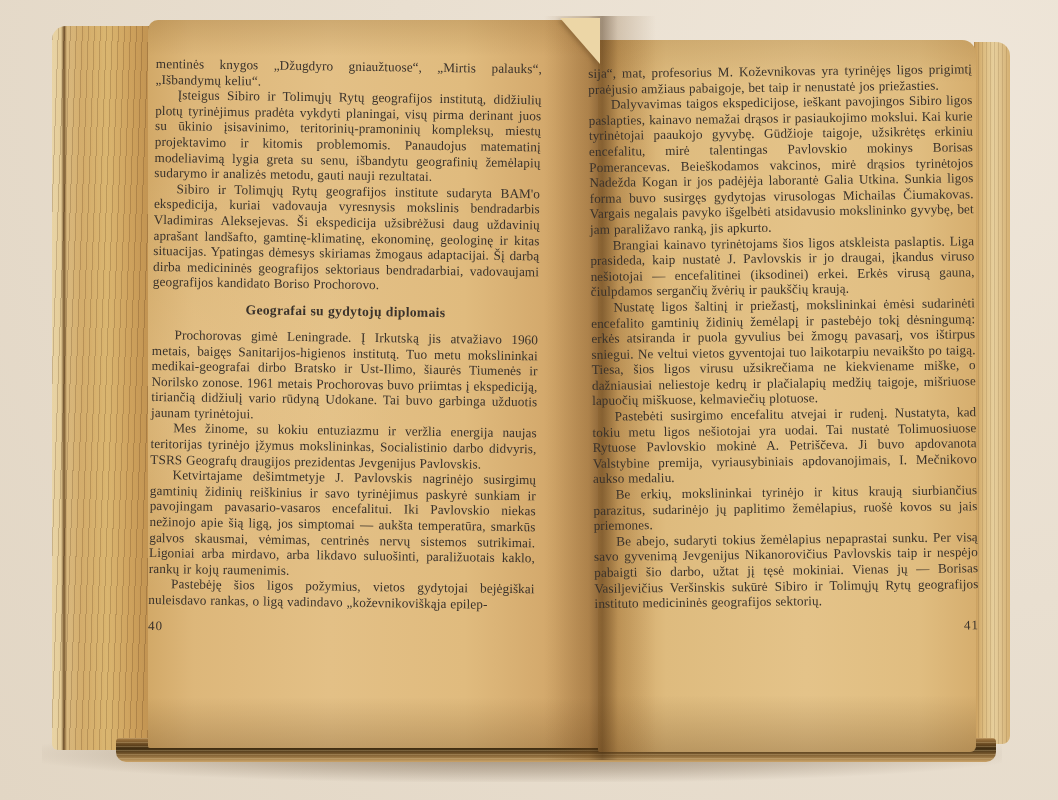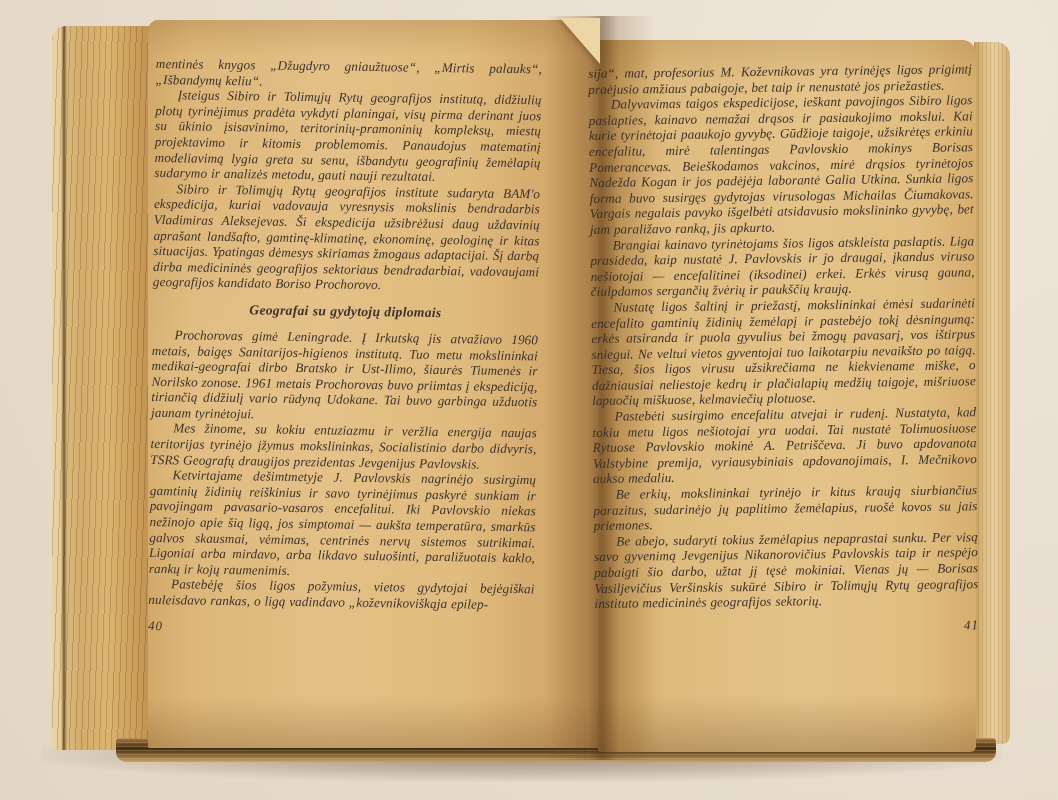--- a/index.html
+++ b/index.html
@@ -10,21 +10,21 @@
   .photo{
     position:relative;width:1058px;height:800px;overflow:hidden;
     background:#e9dfd0;
     background-image:
       radial-gradient(circle at 88% 10%, #efe6d9 0%, #e9dfd0 45%, #e2d6c4 100%);
   }
   .book-shadow{
     position:absolute;left:42px;top:742px;width:960px;height:40px;
     background:radial-gradient(ellipse at 50% 30%, rgba(80,58,34,.50) 0%, rgba(80,58,34,.22) 45%, rgba(80,58,34,0) 75%);
   }
-  .book{position:absolute;left:52px;top:16px;width:958px;height:752px;font-style:italic;}
+  .book{position:absolute;left:52px;top:16px;width:958px;height:752px;}
 
   
   .edge-left{
     position:absolute;left:0;top:10px;width:100px;height:724px;
     border-radius:14px 0 0 6px;
     background:linear-gradient(90deg,
       #e9d5a8 0%, #e4cc98 9%, #7a5a31 12%, #d9b97f 15%,
       #d3ad6c 30%, #dab671 55%, #cda15d 80%, #bf9150 100%);
   }
   .edge-left:after{

